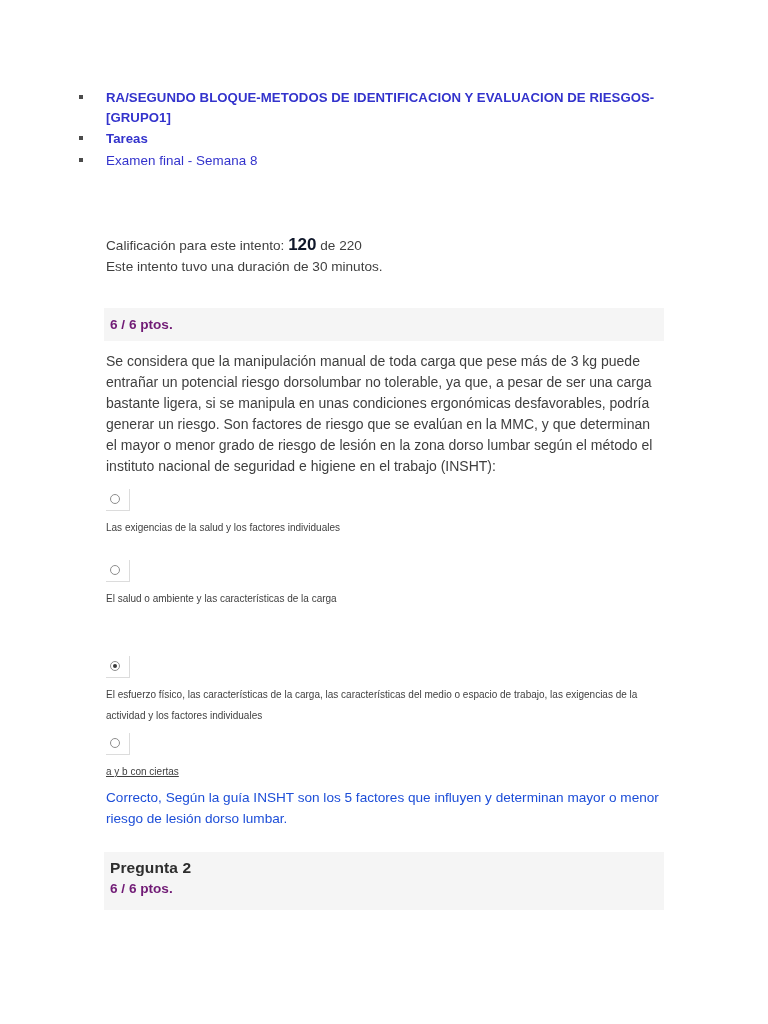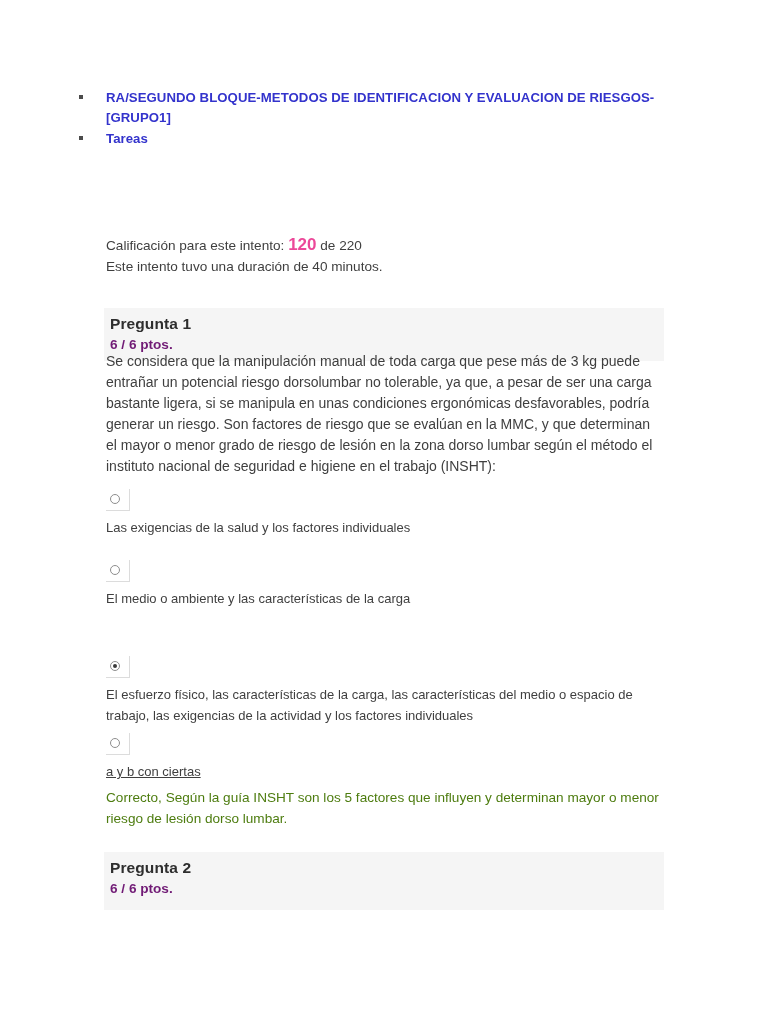--- a/index.html
+++ b/index.html
@@ -67,21 +67,21 @@
     left: 106px;
     top: 235px;
     width: 560px;
     font-size: 13.6px;
     line-height: 20.5px;
     color: #3f3f3f;
   }
   .summary .score-strong {
     font-weight: bold;
     font-size: 17px;
-    color: #ec4899;
+    color: #0f172a;
   }
 
   
   .q-header {
     position: absolute;
     left: 104px;
     width: 560px;
     background: #f5f5f5;
     box-sizing: border-box;
     padding: 6px 6px 7px 6px;
@@ -144,81 +144,84 @@
     content: "";
     position: absolute;
     left: 2px;
     top: 2px;
     width: 4px;
     height: 4px;
     border-radius: 50%;
     background: #3a3a3a;
   }
   .option-text {
-    font-size: 13px;
+    font-size: 10px;
     line-height: 21px;
     color: #3f3f3f;
     padding-top: 6px;
   }
 
   .feedback {
     position: absolute;
     left: 106px;
     width: 558px;
     font-size: 13.6px;
     line-height: 21px;
-    color: #4d7c0f;
+    color: #1d4ed8;
   }
 </style>
 </head>
 <body>
 
 <div class="page">
 
   <ul class="crumb-list">
     <li class="crumb-item">
       <span class="crumb-bullet"></span>
       <a href="#" class="crumb-link">RA/SEGUNDO BLOQUE-METODOS DE IDENTIFICACION Y EVALUACION DE RIESGOS-[GRUPO1]</a>
     </li>
     <li class="crumb-item">
       <span class="crumb-bullet"></span>
       <a href="#" class="crumb-link">Tareas</a>
     </li>
+    <li class="crumb-item">
+      <span class="crumb-bullet"></span>
+      <a href="#" class="crumb-link plain">Examen final - Semana 8</a>
+    </li>
   </ul>
 
   <div class="summary">
     <div>
       <span>Calificación para este intento:</span>
       <span class="score-strong">120</span>
       <span>de 220</span>
     </div>
-    <div>Este intento tuvo una duración de 40 minutos.</div>
+    <div>Este intento tuvo una duración de 30 minutos.</div>
   </div>
 
   <div class="q-header" style="top:308px;">
-    <p class="q-title">Pregunta 1</p>
     <p class="q-points">6 / 6 ptos.</p>
   </div>
 
   <div class="q-body" style="top:351px;">Se considera que la manipulación manual de toda carga que pese más de 3 kg puede entrañar un potencial riesgo dorsolumbar no tolerable, ya que, a pesar de ser una carga bastante ligera, si se manipula en unas condiciones ergonómicas desfavorables, podría generar un riesgo. Son factores de riesgo que se evalúan en la MMC, y que determinan el mayor o menor grado de riesgo de lesión en la zona dorso lumbar según el método el instituto nacional de seguridad e higiene en el trabajo (INSHT):</div>
 
   <div class="options" style="top:489px;">
 
     <div class="option">
       <div class="radio-cell">
         <span class="radio"></span>
       </div>
       <div class="option-text">Las exigencias de la salud y los factores individuales</div>
     </div>
 
     <div class="option" style="margin-top:22px;">
       <div class="radio-cell">
         <span class="radio"></span>
       </div>
-      <div class="option-text">El medio o ambiente y las características de la carga</div>
+      <div class="option-text">El salud o ambiente y las características de la carga</div>
     </div>
 
     <div class="option" style="margin-top:47px;">
       <div class="radio-cell">
         <span class="radio checked"></span>
       </div>
       <div class="option-text">El esfuerzo físico, las características de la carga, las características del medio o espacio de trabajo, las exigencias de la actividad y los factores individuales</div>
     </div>
 
     <div class="option" style="margin-top:7px;text-decoration:underline;">

